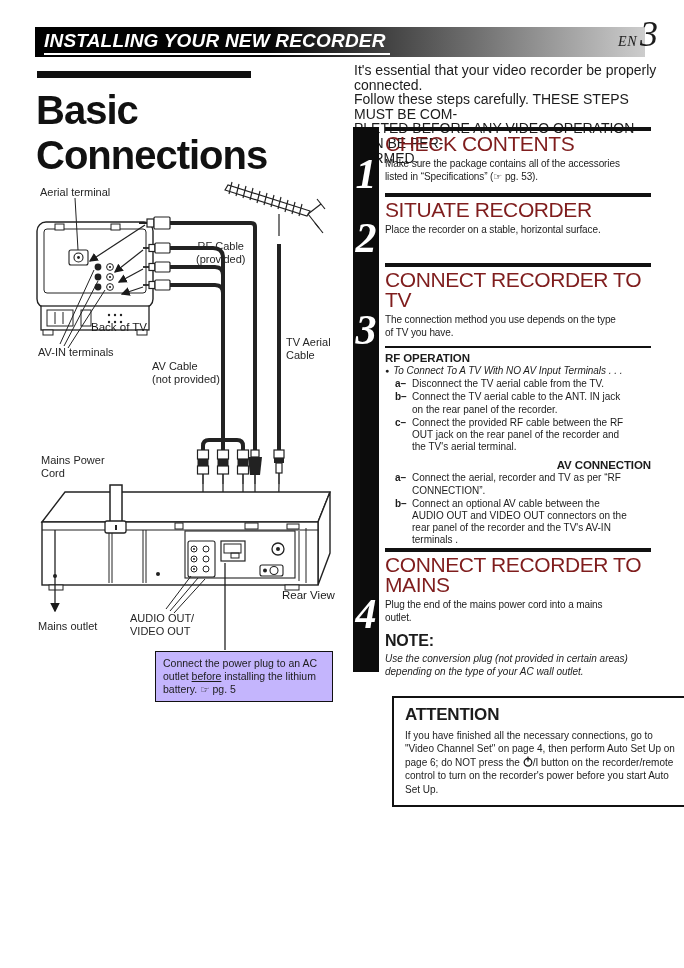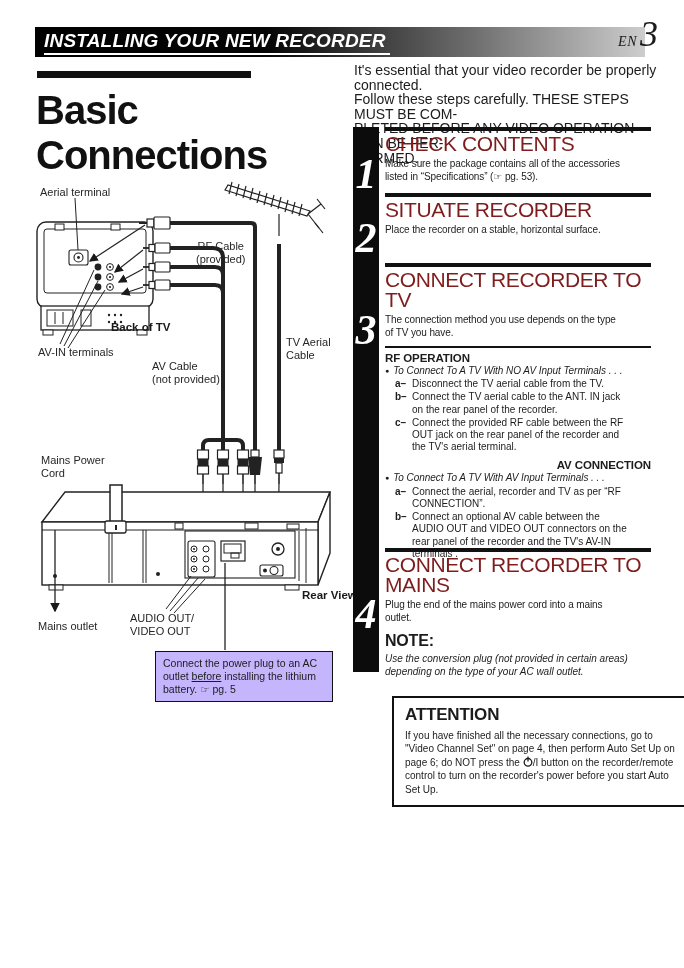--- a/index.html
+++ b/index.html
@@ -48,21 +48,21 @@
   .note-text{margin:2px 0 0;font-style:italic;font-size:10px;line-height:13px;}
 
   .attention{left:356px;top:696px;width:304px;box-sizing:border-box;border:2px solid #111;
              padding:7px 11px 9px;background:#fff;margin-left:36px;}
   .attention h2{margin:0;font-size:17px;font-weight:700;letter-spacing:-0.2px;}
   .attention p{margin:4px 0 0;font-size:10px;line-height:13.4px;}
   .pwr{display:inline-block;vertical-align:-1px;}
 
   
   .dlabel{font-size:11px;line-height:13.2px;color:#262626;}
-  .dbold{font-weight:700;font-size:11.5px;color:#1a1a1a;margin-left:20px;}
+  .dbold{font-weight:400;font-size:11.5px;color:#1a1a1a;}
   .note-box{left:155px;top:651px;width:178px;box-sizing:border-box;border:1.5px solid #111;
             padding:5px 7px;font-size:10.5px;line-height:13px;background:#c4b5fd;}
   .note-box .u{text-decoration:underline;}
 </style>
 </head>
 <body>
 
 <div class="page">
 
   <div class="abs topbar">
@@ -335,24 +335,20 @@
           <span class="pre">Connect the TV aerial cable to the ANT. IN jack
 on the rear panel of the recorder.</span>
         </div>
       <div class="conn-item">
           <b>c–</b>
           <span class="pre">Connect the provided RF cable between the RF
 OUT jack on the rear panel of the recorder and
 the TV's aerial terminal.</span>
         </div>
       <h3 class="subhead" style="margin-top:6px;text-align:right;">AV CONNECTION</h3>
-      <div class="bullet-line">
-        <span class="bullet-dot">●</span>
-        <em>To Connect To A TV With AV Input Terminals . . .</em>
-      </div>
       <div class="conn-item">
           <b>a–</b>
           <span class="pre">Connect the aerial, recorder and TV as per “RF
 CONNECTION”.</span>
         </div>
       <div class="conn-item">
           <b>b–</b>
           <span class="pre">Connect an optional AV cable between the
 AUDIO OUT and VIDEO OUT connectors on the
 rear panel of the recorder and the TV's AV-IN

